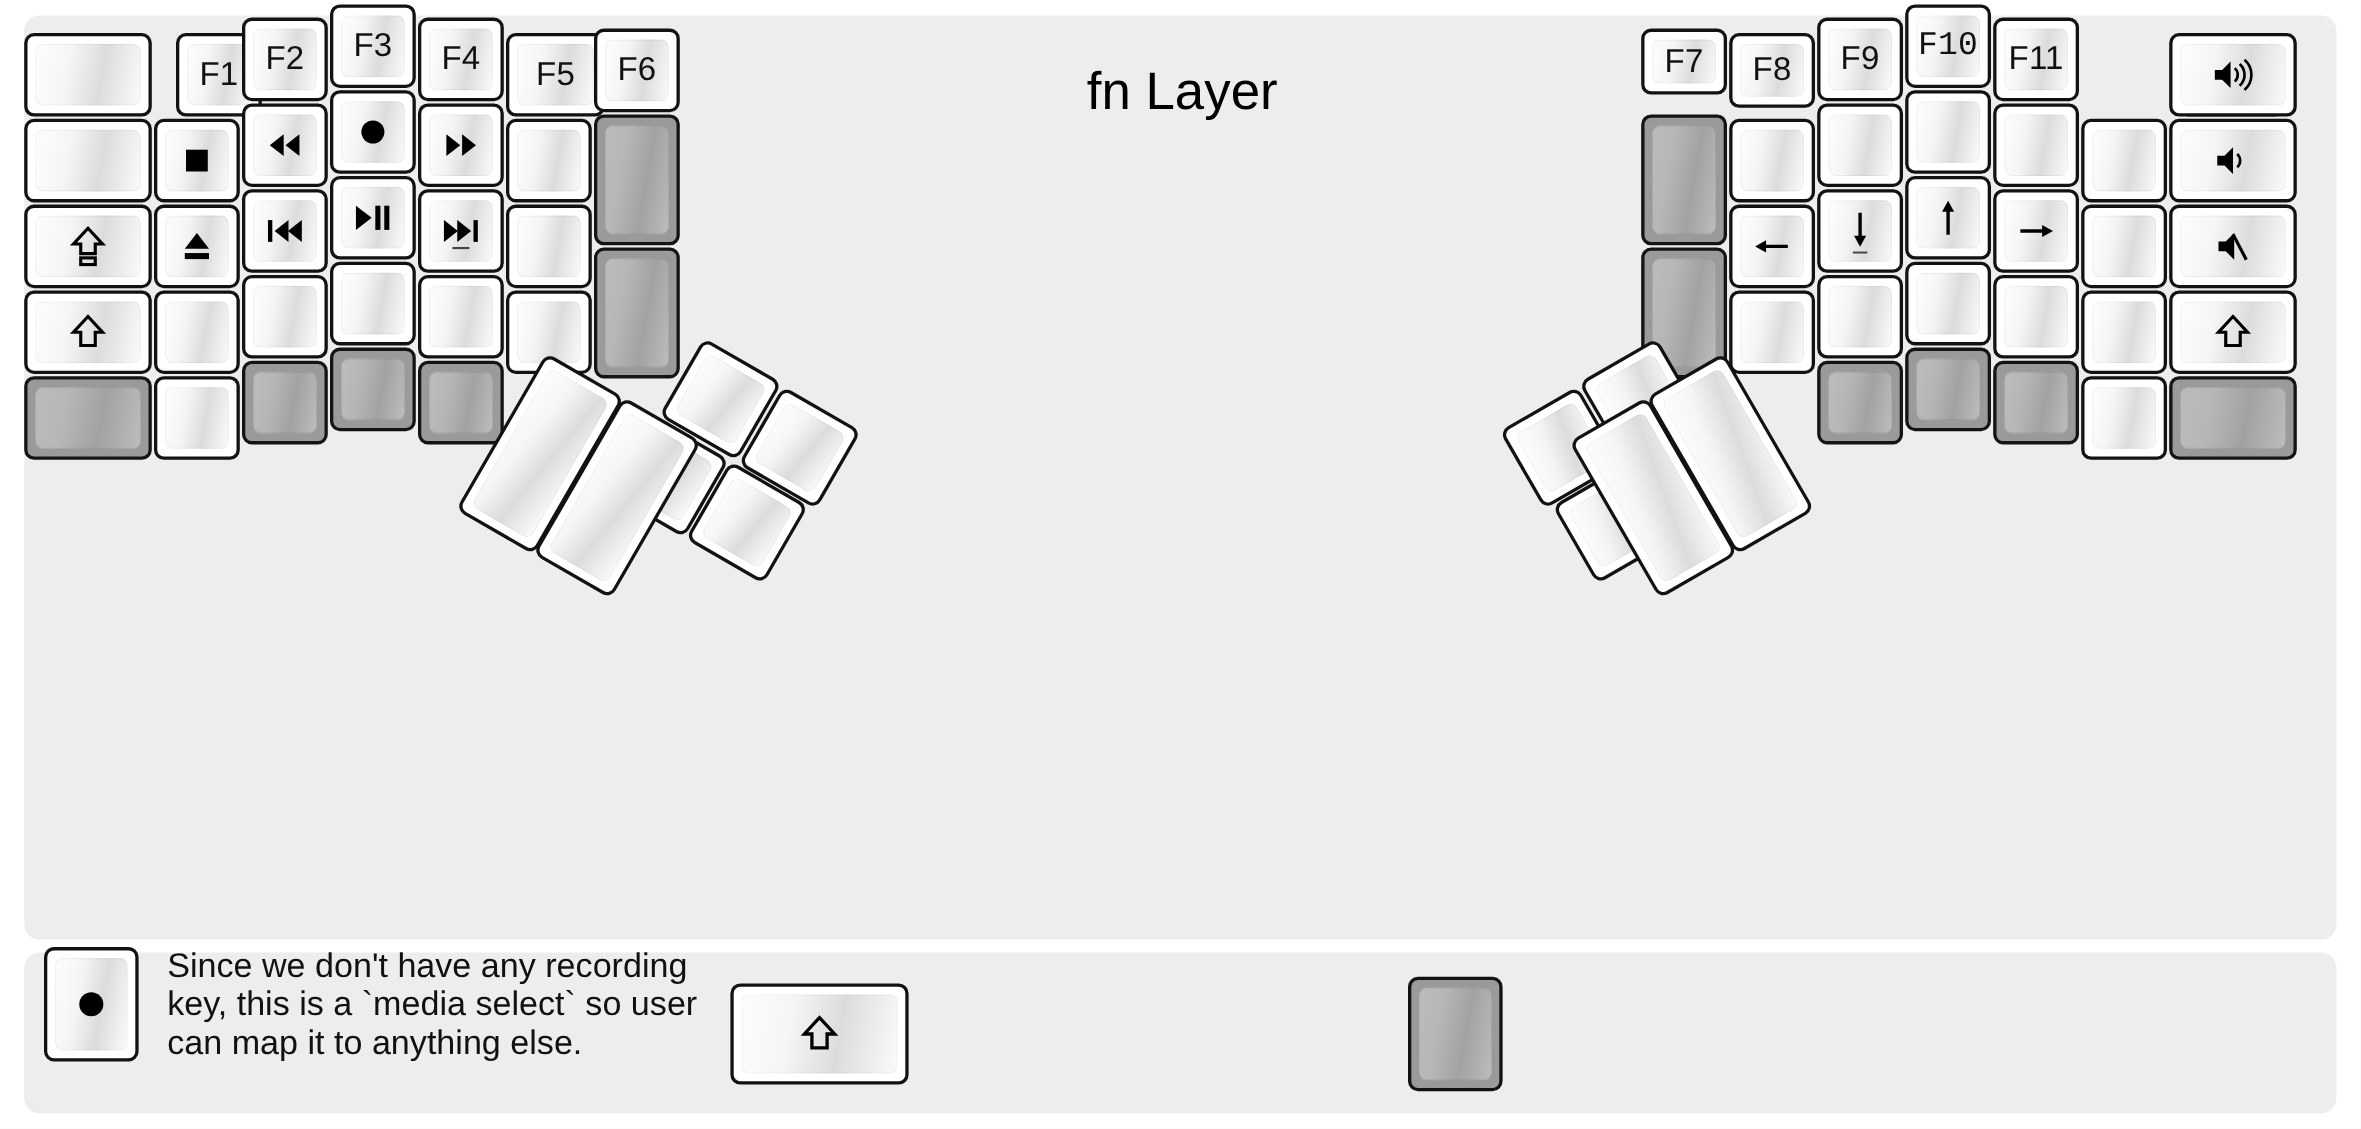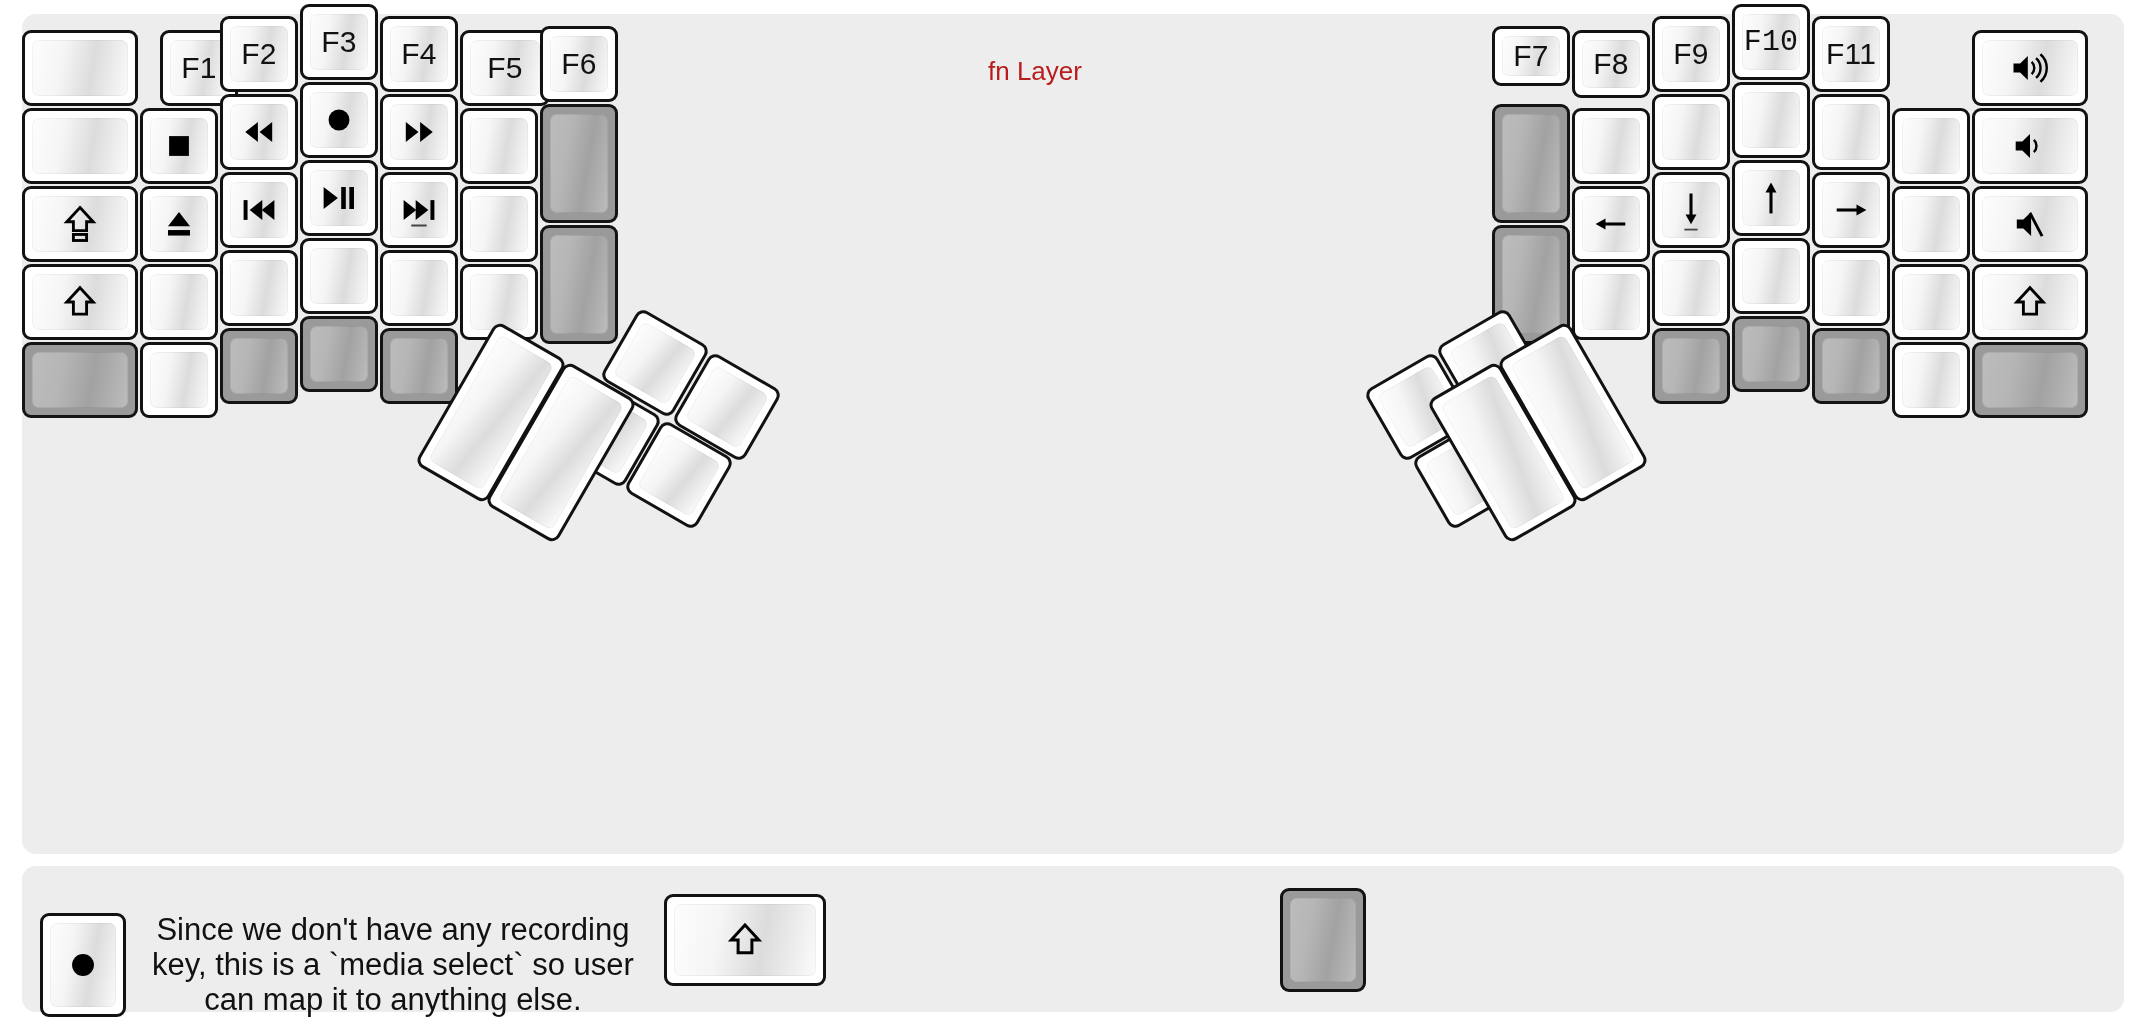--- a/index.html
+++ b/index.html
@@ -68,22 +68,22 @@
     display:flex;
     align-items:center;
     justify-content:center;
   }
   .glyph svg{display:block;}
 
   
   #title{
     position:absolute;
     left:988px; top:56px;
-    font-size:26px;
-    color:#b91c1c;
+    font-size:48px;
+    color:#000000;
     white-space:nowrap;
   }
 
   
   .legend-item{
     position:absolute;
     display:flex;
     align-items:center;
   }
   .legend-key{
@@ -501,21 +501,21 @@
         <div class="cap"></div>
       </div>
       <div class="key" style="left: 1462px; top: 370px; width: 82px; height: 165px; transform: rotate(-30deg);">
         <div class="cap"></div>
       </div>
       <div class="key" style="left: 1532px; top: 330px; width: 82px; height: 165px; transform: rotate(-30deg);">
         <div class="cap"></div>
       </div>
     </div>
   <div id="legend-layer">
-      <div class="legend-item" style="left: 40px; top: 912px; text-align: center;">
+      <div class="legend-item" style="left: 40px; top: 860px;">
         <div class="legend-key" style="width: 86px; height: 104px;">
           <div class="cap">
             <span class="glyph">
               <svg width="46" height="46" viewBox="0 0 40 40">
                 <circle cx="20" cy="20" r="9.5" fill="#000"></circle>
               </svg>
             </span>
           </div>
         </div>
         <div class="legend-text">Since we don't have any recording

